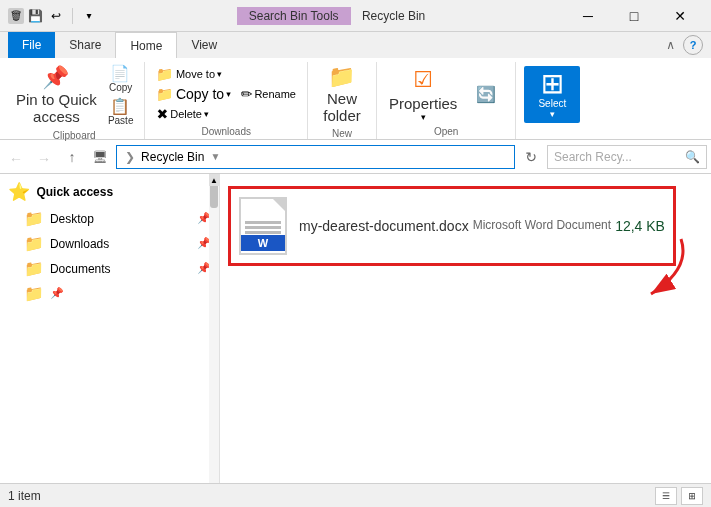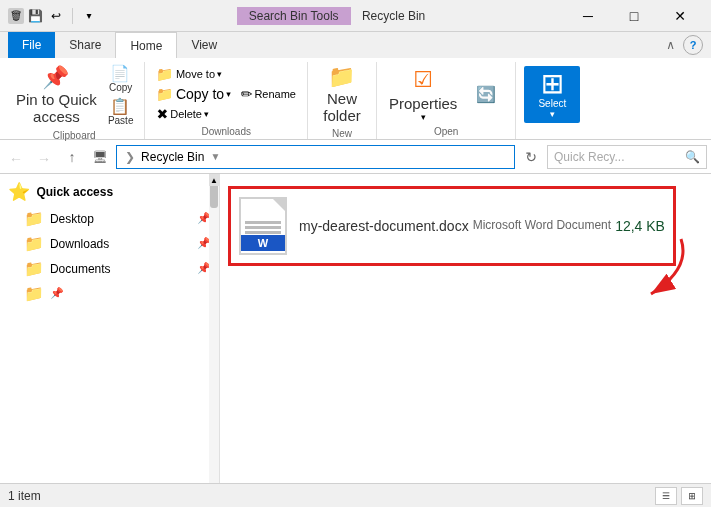--- a/index.html
+++ b/index.html
@@ -356,21 +356,21 @@
   <div class="nav-btn disabled">→</div>
   <div class="nav-btn">↑</div>
   <div class="nav-btn" style="font-size:12px; color:#555;">🖥</div>
   <div class="address-field">
     <span style="color:#888;">❯</span>
     <span>Recycle Bin</span>
     <span class="address-chevron">▼</span>
   </div>
   <div class="nav-btn">↻</div>
   <div class="search-field">
-    <span class="search-text">Quick Recy...</span>
+    <span class="search-text">Search Recy...</span>
     <span class="search-icon-btn">🔍</span>
   </div>
 </div>
 
 <div class="main-area">
 
   <div class="sidebar">
     <div style="position:absolute; top:0; right:0; width:10px; height:100%; background:#f5f5f5;">
       <div style="width:8px; height:30px; background:#c0c0c0; border-radius:3px; margin: 4px 1px;"></div>
       <div style="position:absolute; top:0; right:0; width:10px; height:12px; background:#e0e0e0; display:flex; align-items:center; justify-content:center; font-size:8px;">▲</div>

